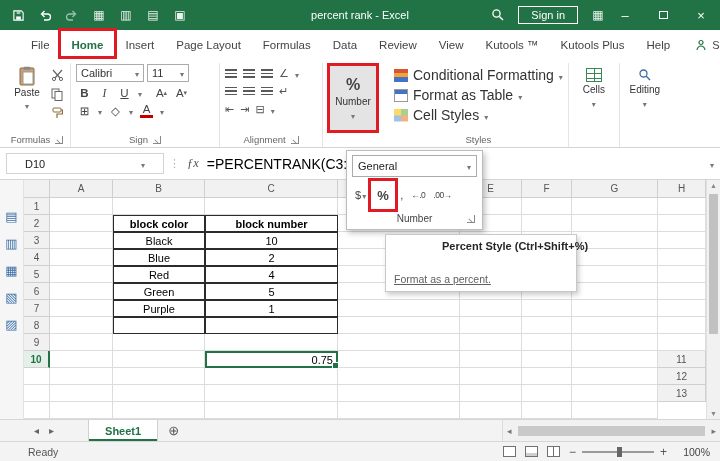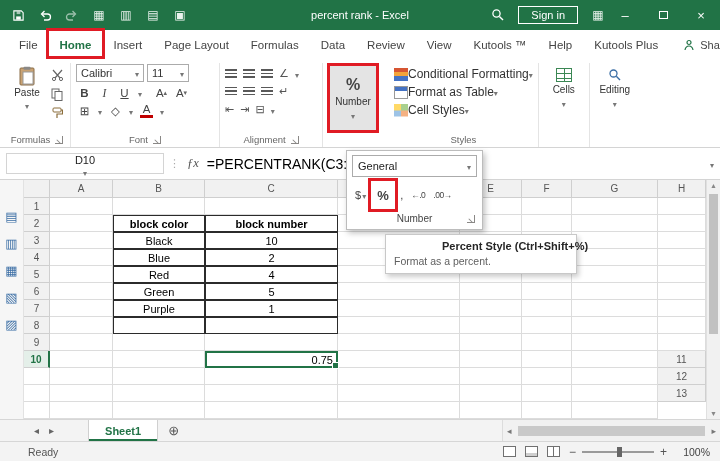--- a/index.html
+++ b/index.html
@@ -11,21 +11,21 @@
   .tb-left { display:flex; align-items:center; gap:11px; }
   .tb-ic { display:inline-flex; align-items:center; justify-content:center; width:16px; height:16px; color:#eaf3ee; font-size:12px; }
   .tb-ic.dim { opacity:.55; }
   .tb-title { position:absolute; left:50%; transform:translateX(-50%); font-size:11px; color:#fff; white-space:nowrap; }
   .tb-right { margin-left:auto; display:flex; align-items:center; height:100%; }
   .signin { border:1px solid #fff; color:#fff; padding:2px 12px; font-size:11px; margin:0 12px; background:transparent; cursor:pointer; }
   .winbtn { width:38px; height:30px; display:flex; align-items:center; justify-content:center; color:#fff; font-size:13px; }
   .maxbox { width:9px; height:8px; border:1px solid #fff; display:inline-block; }
 
   
-  .tabbar { height:30px; background:#fff; display:flex; align-items:stretch; padding-left:8px; }
+  .tabbar { height:30px; background:#fff; display:flex; align-items:stretch; padding-left:20px; }
   .tab { display:flex; align-items:center; padding:0 11px; font-size:11.5px; color:#444; position:relative; cursor:pointer; white-space:nowrap; }
   .tab.active { color:#217346; font-weight:bold; }
   .tab.active::after { content:""; position:absolute; left:9px; right:9px; bottom:1px; height:3px; background:#217346; }
   .share { margin-left:auto; display:flex; align-items:center; gap:5px; padding:0 14px; color:#444; }
 
   
   .rframe { position:absolute; border:3px solid #e01b24; pointer-events:none; z-index:60; }
 
   
   .ribbon { height:88px; background:#fff; border-bottom:1px solid #d4d4d4; display:flex; padding:3px 2px 0 4px; }
@@ -56,39 +56,39 @@
   .align-body { display:flex; flex-direction:column; gap:5px; padding-top:3px; width:92px; }
   .bars { display:inline-block; width:12px; height:9px; background:repeating-linear-gradient(to bottom,#595959 0 1.5px,transparent 1.5px 3.5px); }
   .alrow { display:flex; align-items:center; gap:6px; }
   .alrow .fb { font-size:11px; color:#555; cursor:pointer; }
 
   .num-btn { width:46px; height:64px; margin:2px 2px 0 2px; background:#e4e4e4; display:flex; flex-direction:column; align-items:center; justify-content:center; gap:2px; position:relative; cursor:pointer; }
   .num-pct { font-size:16px; font-weight:bold; color:#444; }
   .num-btn .lbl { font-size:10px; color:#333; }
 
   .styles-body { display:flex; flex-direction:column; gap:4px; padding-top:3px; }
-  .style-item { display:flex; align-items:center; font-size:12px; color:#333; cursor:pointer; white-space:nowrap; }
+  .style-item { display:flex; align-items:center; gap:5px; font-size:14px; color:#333; cursor:pointer; white-space:nowrap; }
   .ic { width:14px; height:13px; display:inline-block; border:1px solid #999; }
   .ic.cf { background:linear-gradient(to bottom,#d65532 0 4px,#f2a33a 4px 8px,#4472c4 8px 13px); border:none; }
   .ic.fat { background:linear-gradient(to bottom,#4472c4 0 4px,#fff 4px); }
   .ic.cs { border:none; background:
       linear-gradient(#ffd966,#ffd966) 0 0/50% 50% no-repeat,
       linear-gradient(#a9d08e,#a9d08e) 100% 0/50% 50% no-repeat,
       linear-gradient(#9dc3e6,#9dc3e6) 0 100%/50% 50% no-repeat,
       linear-gradient(#f4b183,#f4b183) 100% 100%/50% 50% no-repeat; }
 
   .bigbtn { width:40px; display:flex; flex-direction:column; align-items:center; gap:2px; padding-top:4px; cursor:pointer; }
   .cells-ic { width:16px; height:14px; border:1px solid #3b8754; background:
       linear-gradient(#3b8754,#3b8754) 0 4px/100% 1px no-repeat,
       linear-gradient(#3b8754,#3b8754) 0 9px/100% 1px no-repeat,
       linear-gradient(#3b8754,#3b8754) 7px 0/1px 100% no-repeat; }
 
   
   .fbar { height:32px; display:flex; align-items:center; border-bottom:1px solid #d4d4d4; padding:0 6px; background:#fff; }
-  .namebox { width:158px; height:21px; border:1px solid #d4d4d4; display:flex; align-items:center; justify-content:space-between; padding:0 6px; font-size:11px; color:#222; cursor:pointer;flex-direction:column; }
+  .namebox { width:158px; height:21px; border:1px solid #d4d4d4; display:flex; align-items:center; justify-content:space-between; padding:0 18px; font-size:11px; color:#222; cursor:pointer; }
   .fdiv { color:#aaa; margin:0 5px; font-size:11px; }
   .fxbtn { font-family:"Liberation Serif",serif; font-style:italic; color:#555; font-size:12.5px; margin:0 8px 0 2px; cursor:pointer; }
   .formula-text { flex:1; font-size:14px; color:#000; white-space:nowrap; overflow:hidden; cursor:text; }
   .fbar-exp { margin-left:6px; cursor:pointer; }
 
   
   .grid-area { height:239px; display:flex; background:#fff; }
   .rail { width:24px; background:#f6f6f6; border-right:1px solid #e2e2e2; display:flex; flex-direction:column; align-items:center; padding-top:30px; gap:14px; }
   .rail span { color:#3b6ea5; font-size:13px; line-height:13px; cursor:pointer; }
   #sheet { width:682px; display:grid; grid-template-columns:26px 63px 92px 133px 122px 62px 50px 86px 48px; grid-template-rows:18px repeat(13,17px); }
@@ -135,21 +135,21 @@
   .fmt-btns { display:flex; align-items:center; gap:4px; padding:3px 6px; height:32px; }
   .fbtn { height:26px; display:flex; align-items:center; justify-content:center; gap:1px; padding:0 2px; font-size:11px; color:#444; cursor:pointer; }
   .fbtn.pct { position:relative; width:22px; font-size:13px; font-weight:bold; }
   .fbtn.small { font-size:8.5px; letter-spacing:-0.5px; }
   .fmt-footer { position:relative; display:flex; align-items:center; justify-content:center; padding:2px 6px 5px; font-size:10px; color:#444; }
   .fmt-footer .launcher { position:absolute; right:7px; bottom:6px; }
 
   
   .tooltip { position:absolute; left:385px; top:234px; width:192px; background:#fff; border:1px solid #c8c8c8; box-shadow:2px 3px 5px rgba(0,0,0,.2); padding:5px 8px 6px; z-index:50; }
   .tt-title { font-size:11px; font-weight:bold; color:#262626; white-space:nowrap;padding-left:48px; }
-  .tt-body { font-size:10.5px; color:#606060; margin-top:3px; }
+  .tt-body { font-size:10.5px; color:#606060; margin-top:21px;text-decoration:underline; }
 
   svg { display:block; }
 </style>
 </head>
 <body>
 
 <div class="titlebar">
   <div class="tb-left">
     <span class="tb-ic">
       <svg width="13" height="13" viewBox="0 0 14 14">
@@ -199,22 +199,22 @@
       <span>Home</span>
       <span class="rframe" style="inset:-2px -3px 1px -3px;"></span>
     </span>
   <span class="tab">Insert</span>
   <span class="tab">Page Layout</span>
   <span class="tab">Formulas</span>
   <span class="tab">Data</span>
   <span class="tab">Review</span>
   <span class="tab">View</span>
   <span class="tab">Kutools ™</span>
+  <span class="tab">Kutools Plus</span>
   <span class="tab">Help</span>
-  <span class="tab">Kutools Plus</span>
   <span class="share">
     <svg width="12" height="12" viewBox="0 0 12 12">
         <circle cx="6" cy="3.5" r="2" fill="none" stroke="#217346" stroke-width="1.2"></circle>
         <path d="M2 11c.5-3 2-4 4-4s3.5 1 4 4" fill="none" stroke="#217346" stroke-width="1.2"></path>
       </svg>
     <span>Share</span>
   </span>
 </div>
 
 <div class="ribbon">
@@ -281,21 +281,21 @@
       <div class="btnrow">
         <span class="fb">⊞</span>
         <span class="chev"></span>
         <span class="fb fillic">◇</span>
         <span class="chev"></span>
         <span class="fb fontcolor">A</span>
         <span class="chev"></span>
       </div>
     </div>
     <div class="rg-label">
-        <span>Font</span>
+        <span>Sign</span>
         <span class="launcher"></span>
       </div>
   </div>
 
   <div class="rgroup">
     <div class="align-body">
       <div class="alrow">
         <span class="bars"></span>
         <span class="bars"></span>
         <span class="bars"></span>

